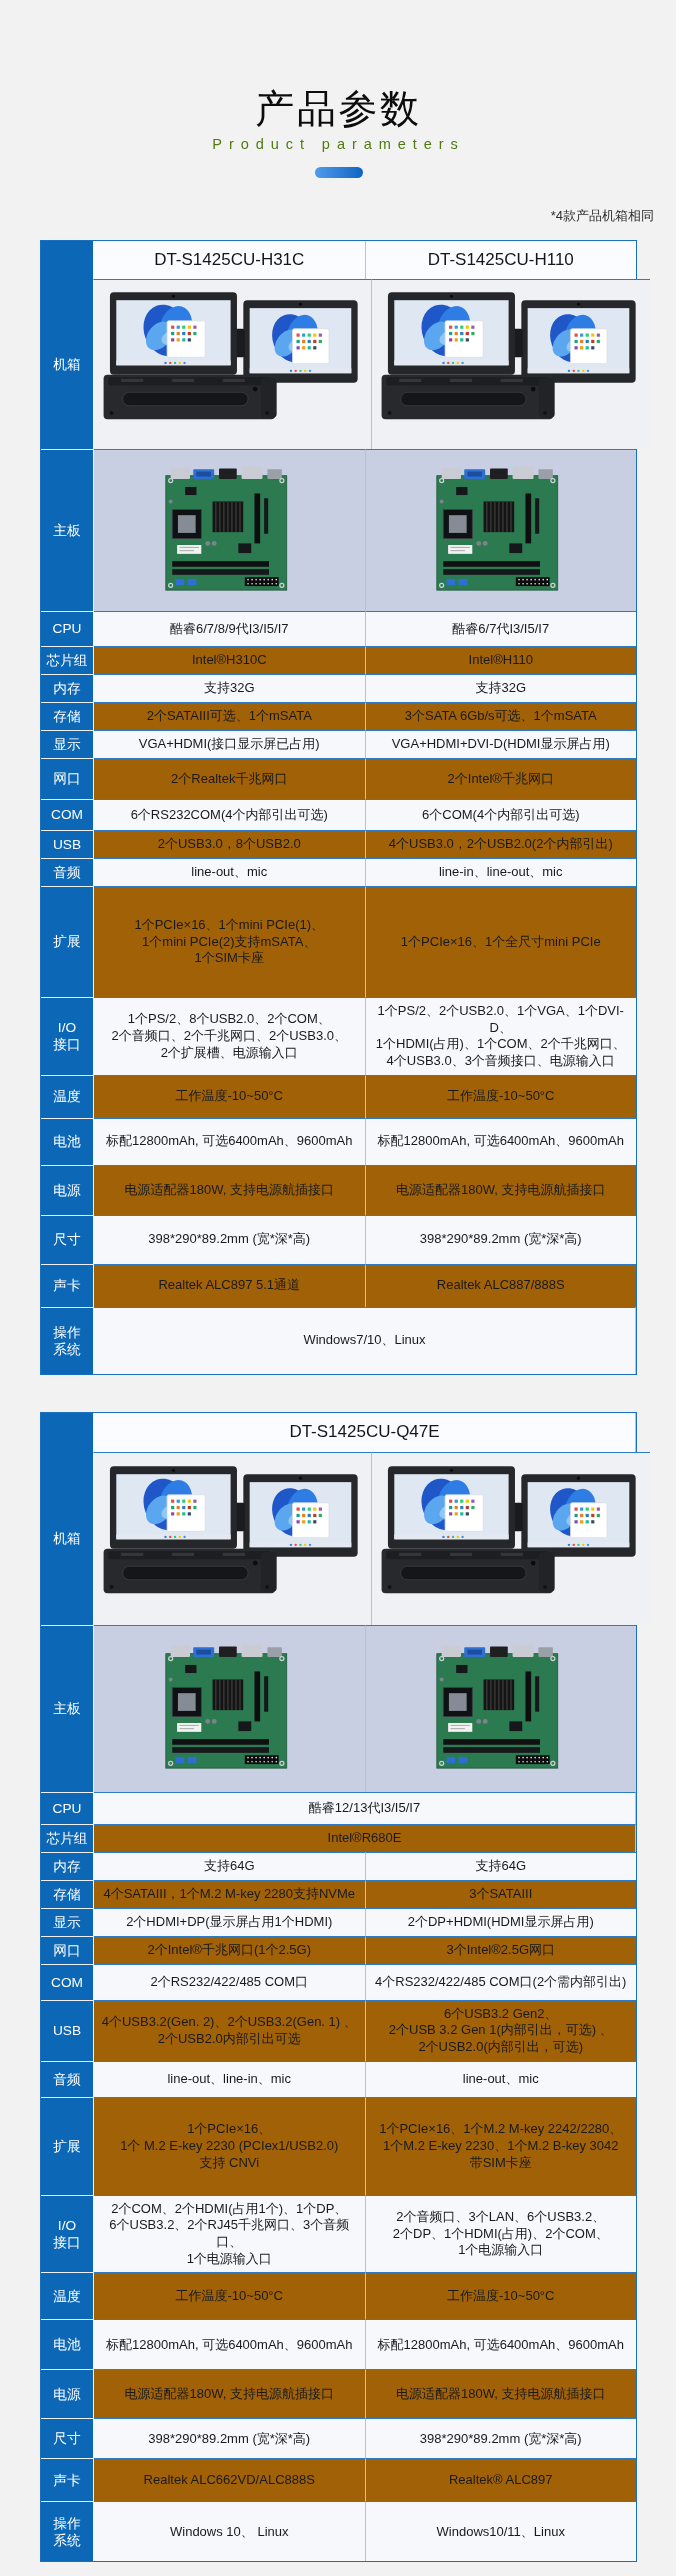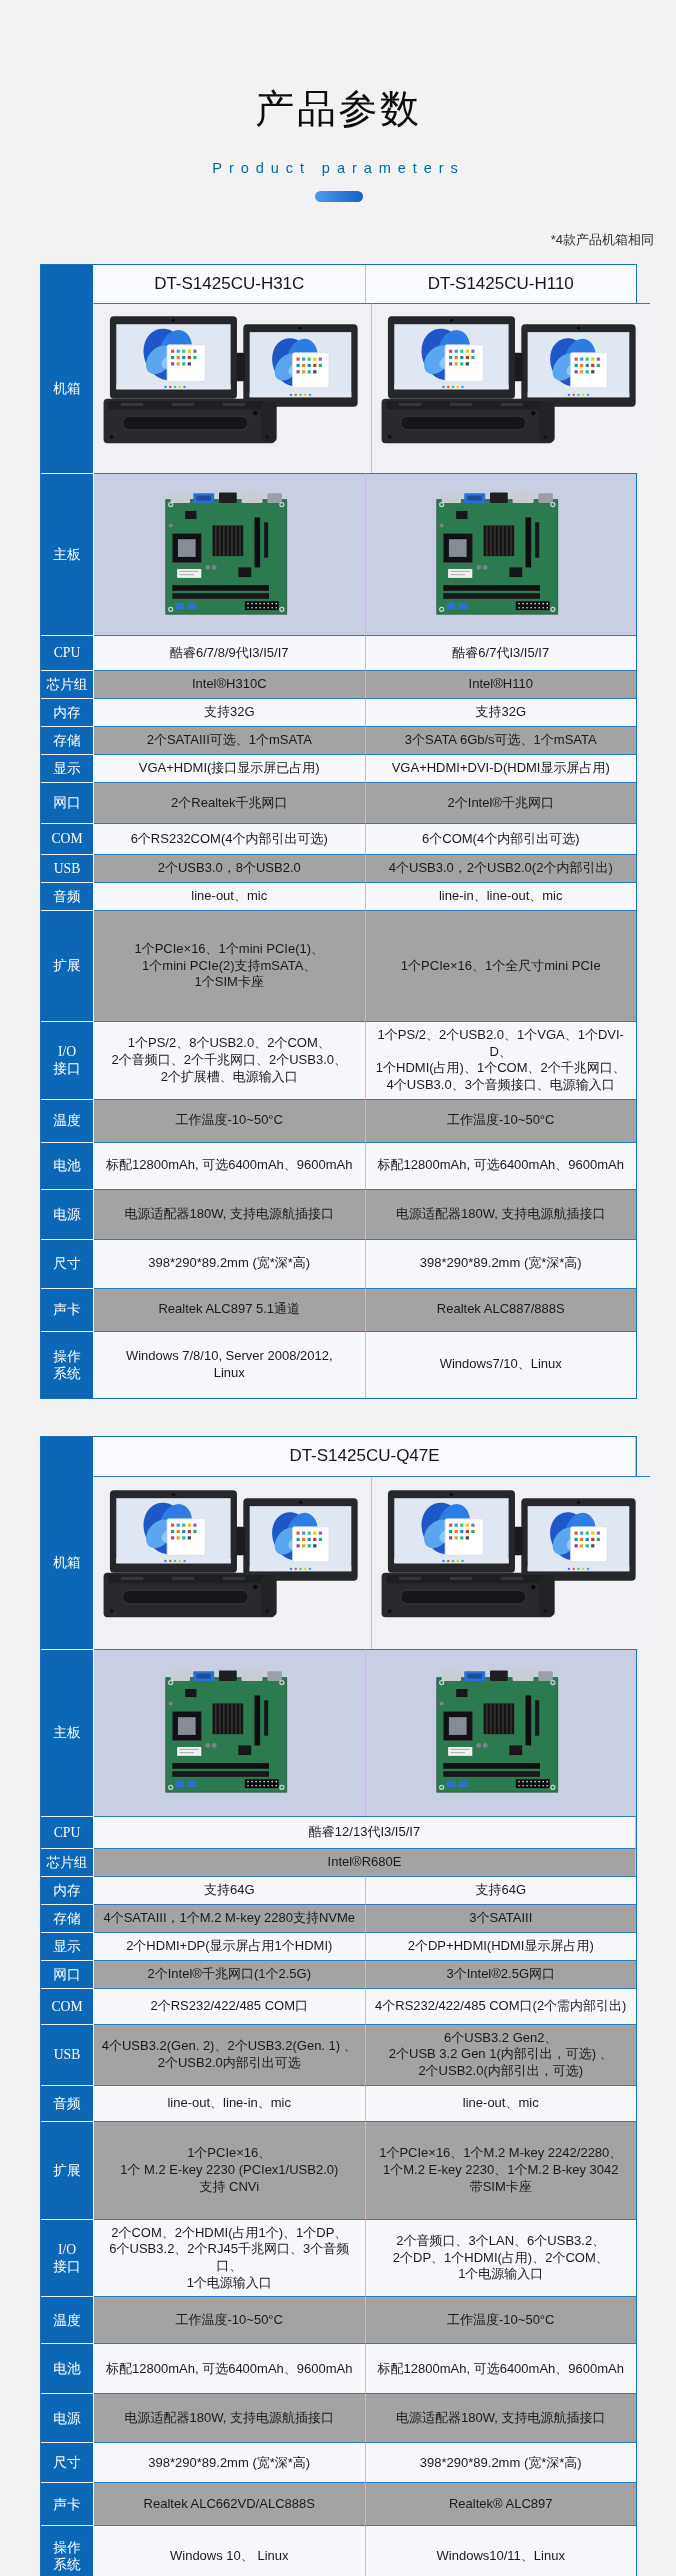--- a/index.html
+++ b/index.html
@@ -3,43 +3,43 @@
 <meta charset="utf-8">
 <style>
   * { margin:0; padding:0; box-sizing:border-box; }
   html,body { background:#f2f2f2; }
   body { width:677px; font-family:"Liberation Sans", sans-serif; color:#1a1a1c; }
   .page { width:677px; min-height:2576px; padding-top:82px; padding-bottom:43px; }
 
   
   .hero { text-align:center; }
   .hero h1 { font-size:39px; font-weight:400; letter-spacing:2.6px; color:#0c0c0d; }
-  .hero .sub { margin-top:24px; font-size:14.6px; letter-spacing:6.9px; color:#0369a1; }
+  .hero .sub { margin-top:0; font-size:14.6px; letter-spacing:6.9px; color:#4d7c0f; }
   .hero .pill { width:48px; height:11px; margin:14.6px auto 0; border-radius:6px;
                 background:linear-gradient(90deg,#4f9bee,#1263c2); }
   .note { text-align:right; padding-right:23px; margin-top:29px; font-size:13px; color:#2e2e30; }
 
   
   .spec-table { width:597px; margin:15.4px auto 0; border:1.7px solid #1a70bd; background:#fff; }
   .spec-table + .spec-table { margin-top:37px; }
   .trow { display:flex; min-height:29px; }
   .tlabel { flex:0 0 53px; background:#0c68b6; color:#fff; display:flex; align-items:center;
             justify-content:center; text-align:center; font-size:13.7px; font-weight:500;
-            line-height:1.25; border-right:1.7px solid #f2f3f5; white-space:pre-line;font-family:Liberation Serif, serif; }
+            line-height:1.25; border-right:1.7px solid #f2f3f5; white-space:pre-line; }
   .trow:not(:first-child) .tlabel { border-top:1.7px solid #eef0f3; }
   .trow.photo-light .tlabel.lfirst { border-top:1.7px solid #0c68b6; }
   .tcell { flex:1 1 0; display:flex; align-items:center; justify-content:center; text-align:center;
            padding:5.1px 7.7px; font-size:13px; line-height:1.28; white-space:pre-line; }
   .trow:not(:first-child) .tcell { border-top:1.7px solid #2c7bc6; }
   .tcell:nth-child(2) { border-right:0.9px solid #a5c7ea; }
   .thead .tcell { background:#fbfcff; font-size:17px; font-weight:500; color:#161617; }
   .photo-light .tcell { background:#eff1f4; }
   .photo-dark .tcell { background:#c9cfe2; }
   .plain .tcell { background:#f6f8fc; }
-  .alt .tcell { background:#a3a3a3; }
+  .alt .tcell { background:#a16207; }
 
   
   #t1 .trow:nth-child(1){min-height:38px}
   #t1 .trow:nth-child(2){min-height:170px}
   #t1 .trow:nth-child(3){min-height:162px}
   #t1 .trow:nth-child(4){min-height:35px}
   #t1 .trow:nth-child(5),#t1 .trow:nth-child(6),#t1 .trow:nth-child(7),#t1 .trow:nth-child(8){min-height:28px}
   #t1 .trow:nth-child(9){min-height:41px}
   #t1 .trow:nth-child(10){min-height:31px}
   #t1 .trow:nth-child(11),#t1 .trow:nth-child(12){min-height:28px}
@@ -471,22 +471,20 @@
         <div class="tcell">398*290*89.2mm (宽*深*高)</div>
       </div>
       <div class="trow alt">
         <div class="tlabel">声卡</div>
         <div class="tcell">Realtek ALC897 5.1通道</div>
         <div class="tcell">Realtek ALC887/888S</div>
       </div>
       <div class="trow plain">
         <div class="tlabel">操作
 系统</div>
-        <div class="tcell">Windows 7/8/10, Server 2008/2012,
-Linux</div>
         <div class="tcell">Windows7/10、Linux</div>
       </div>
     </section>
   <section id="t2" class="spec-table">
       <div class="trow thead">
         <div class="tlabel"></div>
         <div class="tcell model">DT-S1425CU-Q47E</div>
       </div>
       <div class="trow photo-light">
         <div class="tlabel lfirst">机箱</div>

